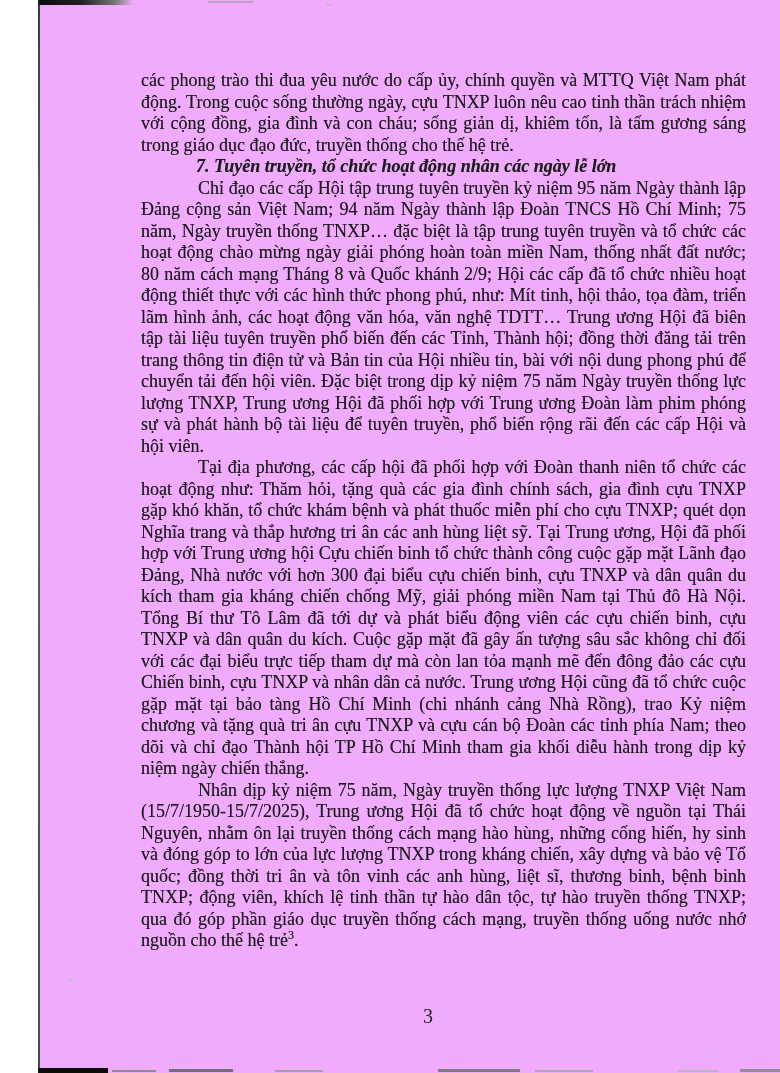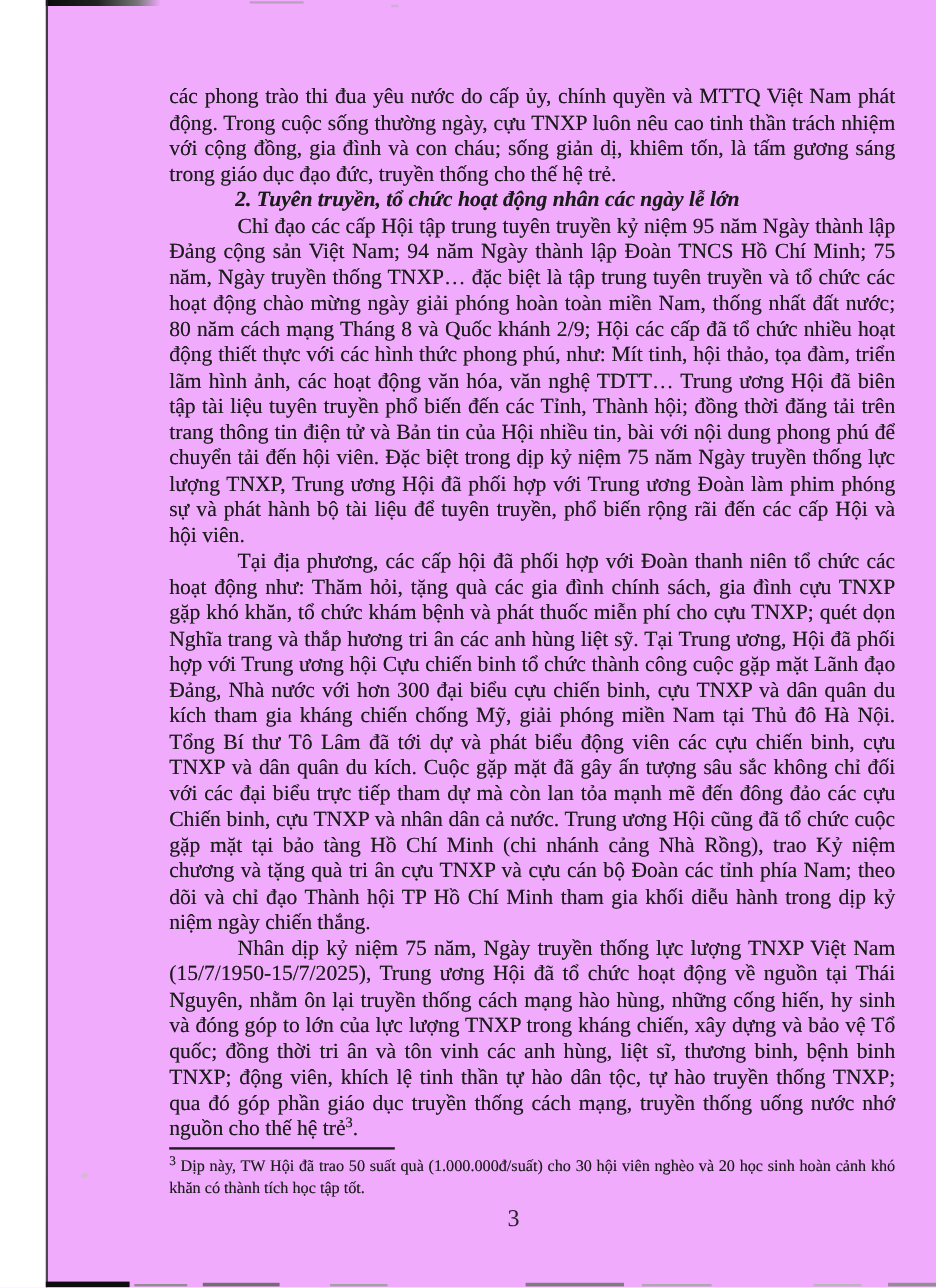--- a/index.html
+++ b/index.html
@@ -112,29 +112,25 @@
   <div class="artifact art-bottom-5"></div>
   <div class="artifact art-bottom-6"></div>
   <div class="artifact art-bottom-7"></div>
   <div class="artifact art-bottom-8"></div>
   <div class="artifact art-speck-mid"></div>
 
   <div class="content">
 
     <p>các phong trào thi đua yêu nước do cấp ủy, chính quyền và MTTQ Việt Nam phát động. Trong cuộc sống thường ngày, cựu TNXP luôn nêu cao tinh thần trách nhiệm với cộng đồng, gia đình và con cháu; sống giản dị, khiêm tốn, là tấm gương sáng trong giáo dục đạo đức, truyền thống cho thế hệ trẻ.</p>
 
-    <p class="section-heading">2. Tuyên truyền, tổ chức hoạt động nhân các ngày lễ lớn</p>
+    <p class="section-heading">7. Tuyên truyền, tổ chức hoạt động nhân các ngày lễ lớn</p>
 
     <p class="para-indent">Chỉ đạo các cấp Hội tập trung tuyên truyền kỷ niệm 95 năm Ngày thành lập Đảng cộng sản Việt Nam; 94 năm Ngày thành lập Đoàn TNCS Hồ Chí Minh; 75 năm, Ngày truyền thống TNXP… đặc biệt là tập trung tuyên truyền và tổ chức các hoạt động chào mừng ngày giải phóng hoàn toàn miền Nam, thống nhất đất nước; 80 năm cách mạng Tháng 8 và Quốc khánh 2/9; Hội các cấp đã tổ chức nhiều hoạt động thiết thực với các hình thức phong phú, như: Mít tinh, hội thảo, tọa đàm, triển lãm hình ảnh, các hoạt động văn hóa, văn nghệ TDTT… Trung ương Hội đã biên tập tài liệu tuyên truyền phổ biến đến các Tỉnh, Thành hội; đồng thời đăng tải trên trang thông tin điện tử và Bản tin của Hội nhiều tin, bài với nội dung phong phú để chuyển tải đến hội viên. Đặc biệt trong dịp kỷ niệm 75 năm Ngày truyền thống lực lượng TNXP, Trung ương Hội đã phối hợp với Trung ương Đoàn làm phim phóng sự và phát hành bộ tài liệu để tuyên truyền, phổ biến rộng rãi đến các cấp Hội và hội viên.</p>
 
     <p class="para-indent">Tại địa phương, các cấp hội đã phối hợp với Đoàn thanh niên tổ chức các hoạt động như: Thăm hỏi, tặng quà các gia đình chính sách, gia đình cựu TNXP gặp khó khăn, tổ chức khám bệnh và phát thuốc miễn phí cho cựu TNXP; quét dọn Nghĩa trang và thắp hương tri ân các anh hùng liệt sỹ. Tại Trung ương, Hội đã phối hợp với Trung ương hội Cựu chiến binh tổ chức thành công cuộc gặp mặt Lãnh đạo Đảng, Nhà nước với hơn 300 đại biểu cựu chiến binh, cựu TNXP và dân quân du kích tham gia kháng chiến chống Mỹ, giải phóng miền Nam tại Thủ đô Hà Nội. Tổng Bí thư Tô Lâm đã tới dự và phát biểu động viên các cựu chiến binh, cựu TNXP và dân quân du kích. Cuộc gặp mặt đã gây ấn tượng sâu sắc không chỉ đối với các đại biểu trực tiếp tham dự mà còn lan tỏa mạnh mẽ đến đông đảo các cựu Chiến binh, cựu TNXP và nhân dân cả nước. Trung ương Hội cũng đã tổ chức cuộc gặp mặt tại bảo tàng Hồ Chí Minh (chi nhánh cảng Nhà Rồng), trao Kỷ niệm chương và tặng quà tri ân cựu TNXP và cựu cán bộ Đoàn các tỉnh phía Nam; theo dõi và chỉ đạo Thành hội TP Hồ Chí Minh tham gia khối diễu hành trong dịp kỷ niệm ngày chiến thắng.</p>
 
     <p class="para-indent para-gap"><span>Nhân dịp kỷ niệm 75 năm, Ngày truyền thống lực lượng TNXP Việt Nam (15/7/1950-15/7/2025), Trung ương Hội đã tổ chức hoạt động về nguồn tại Thái Nguyên, nhằm ôn lại truyền thống cách mạng hào hùng, những cống hiến, hy sinh và đóng góp to lớn của lực lượng TNXP trong kháng chiến, xây dựng và bảo vệ Tổ quốc; đồng thời tri ân và tôn vinh các anh hùng, liệt sĩ, thương binh, bệnh binh TNXP; động viên, khích lệ tinh thần tự hào dân tộc, tự hào truyền thống TNXP; qua đó góp phần giáo dục truyền thống cách mạng, truyền thống uống nước nhớ nguồn cho thế hệ trẻ</span><sup class="fnref">3</sup><span>.</span></p>
   </div>
 
-  <div class="footnote-block">
-    <div class="footnote-divider"></div>
-    <div class="footnote-text"><sup>3</sup><span>Dịp này, TW Hội đã trao 50 suất quà (1.000.000đ/suất) cho 30 hội viên nghèo và 20 học sinh hoàn cảnh khó khăn có thành tích học tập tốt.</span></div>
-  </div>
 
   <div class="page-number">3</div>
 
 </div>
 
 </body></html>

